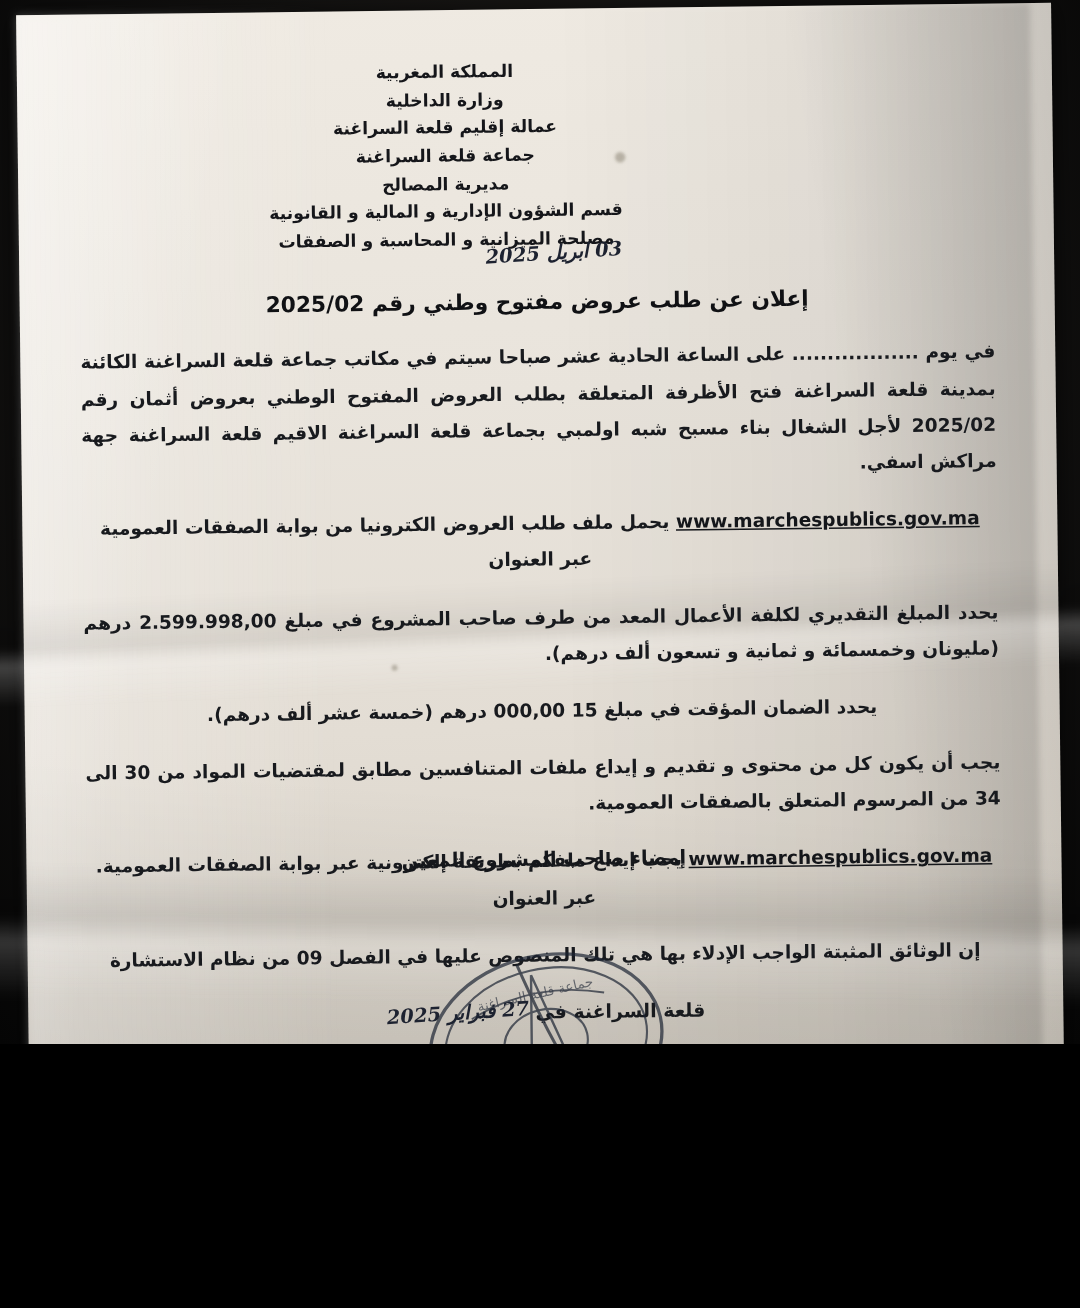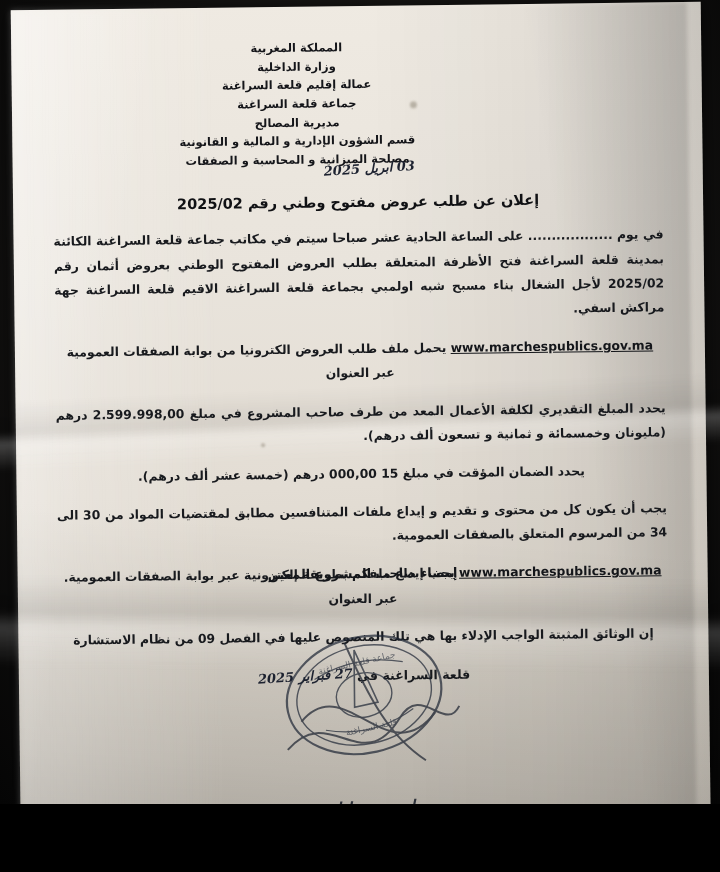--- a/index.html
+++ b/index.html
@@ -9,21 +9,21 @@
   }
   body {
     width: 720px;
     height: 872px;
     overflow: hidden;
     font-family: "DejaVu Sans", sans-serif;
   }
   .photo {
     position: relative;
     width: 720px;
-    height: 804px;
+    height: 696px;
     background: #15803d;
     overflow: hidden;
   }
   
   .desk {
     position: absolute;
     inset: 0;
     background:
       radial-gradient(ellipse at 50% 40%, #2a2723 0%, #121110 60%, #060606 100%);
   }

